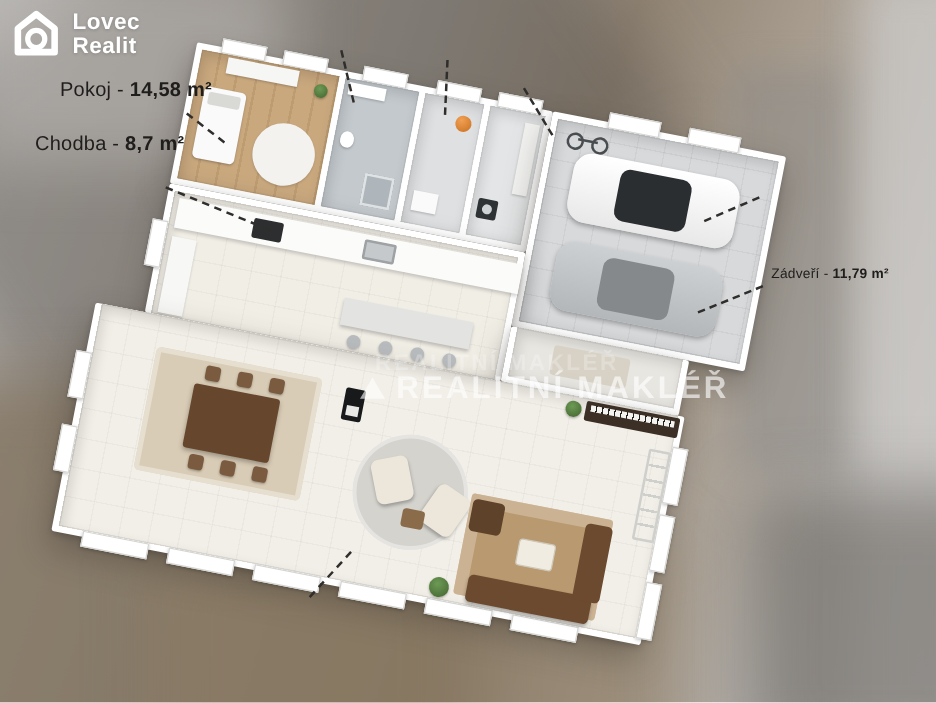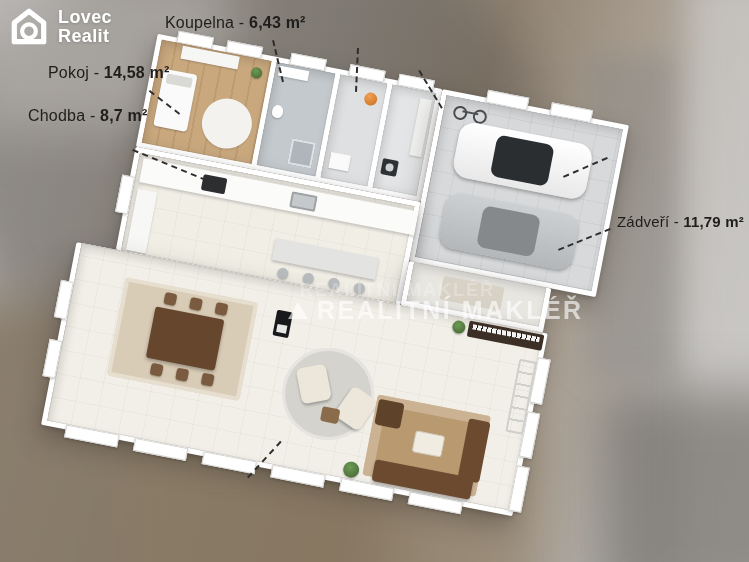--- a/index.html
+++ b/index.html
@@ -28,21 +28,21 @@
 
   
   .label{position:absolute;white-space:nowrap;font-size:16px;color:#1f1e1c;letter-spacing:.2px;}
   .label b{font-weight:700;}
   .lbl-koupelna{left:165px;top:14px;}
   .lbl-kotelna{left:300px;top:25px;}
   .lbl-technicka{left:385px;top:50px;font-size:15.5px;}
   .lbl-pokoj{left:48px;top:64px;text-align:right;}
   .lbl-chodba{left:28px;top:107px;}
   .lbl-garaz{left:614px;top:144px;font-size:15.5px;}
-  .lbl-zadveri{left:617px;top:213px;font-size:15px;}
+  .lbl-zadveri{left:617px;top:213px;font-size:11px;}
   .lbl-obyvaci{left:108px;top:476px;}
 
   
   .leader{position:absolute;height:0;border-top:2px dashed #2f2e2c;transform-origin:0 0;}
   .ld-koupelna{left:274px;top:40px;width:43px;transform:rotate(76.6deg);}
   .ld-kotelna{left:359px;top:48px;width:44px;transform:rotate(92.6deg);}
   .ld-technicka{left:420px;top:70px;width:44px;transform:rotate(58.8deg);}
   .ld-pokoj{left:150px;top:90px;width:38px;transform:rotate(37.5deg);}
   .ld-chodba{left:133px;top:149px;width:90px;transform:rotate(22.3deg);}
   .ld-garaz{left:563px;top:176px;width:48px;transform:rotate(-23.4deg);}
@@ -280,23 +280,20 @@
 
   <div class="leader ld-koupelna"></div>
   <div class="leader ld-kotelna"></div>
   <div class="leader ld-technicka"></div>
   <div class="leader ld-pokoj"></div>
   <div class="leader ld-chodba"></div>
   <div class="leader ld-garaz"></div>
   <div class="leader ld-zadveri"></div>
   <div class="leader ld-obyvaci"></div>
 
-  <div class="label lbl-koupelna">
-    <span>Koupelna</span><span> - </span><b>6,43 m²</b>
-  </div>
   <div class="label lbl-pokoj">
     <span>Pokoj</span><span> - </span><b>14,58 m²</b>
   </div>
   <div class="label lbl-chodba">
     <span>Chodba</span><span> - </span><b>8,7 m²</b>
   </div>
   <div class="label lbl-zadveri">
     <span>Zádveří</span><span> - </span><b>11,79 m²</b>
   </div>
 

